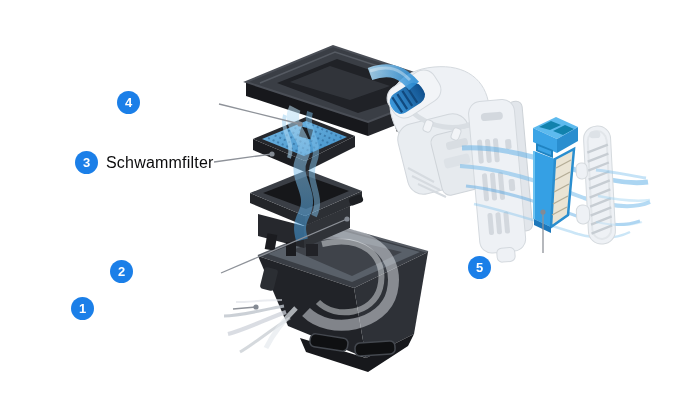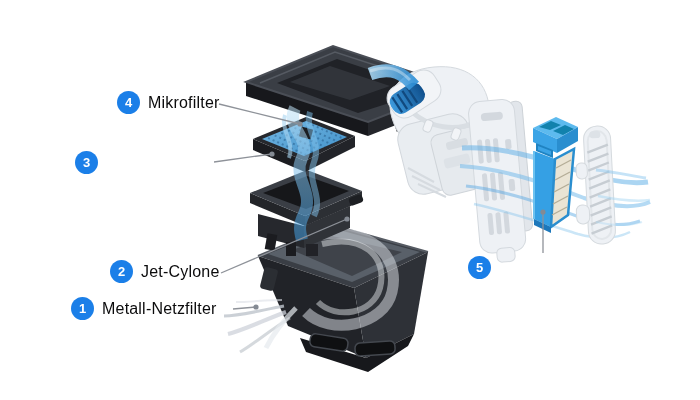--- a/index.html
+++ b/index.html
@@ -230,34 +230,32 @@
       <circle cx="300" cy="124" r="2.6"></circle>
       <circle cx="272" cy="154" r="2.6"></circle>
       <circle cx="347" cy="219" r="2.6"></circle>
       <circle cx="256" cy="307" r="2.6"></circle>
       <circle cx="543" cy="212" r="2.6"></circle>
     </g>
   </svg>
 
   <div class="callout" id="callout-4">
     <span class="badge">4</span>
-    <span class="callout-text">Mikrofilter</span>
   </div>
 
   <div class="callout" id="callout-3">
     <span class="badge">3</span>
+    <span class="callout-text">Schwammfilter</span>
   </div>
 
   <div class="callout" id="callout-2">
     <span class="badge">2</span>
-    <span class="callout-text">Jet-Cylone</span>
   </div>
 
   <div class="callout" id="callout-1">
     <span class="badge">1</span>
-    <span class="callout-text">Metall-Netzfilter</span>
   </div>
 
   <div class="callout" id="callout-5">
     <span class="badge">5</span>
   </div>
 
 </div>
 
 </body></html>

